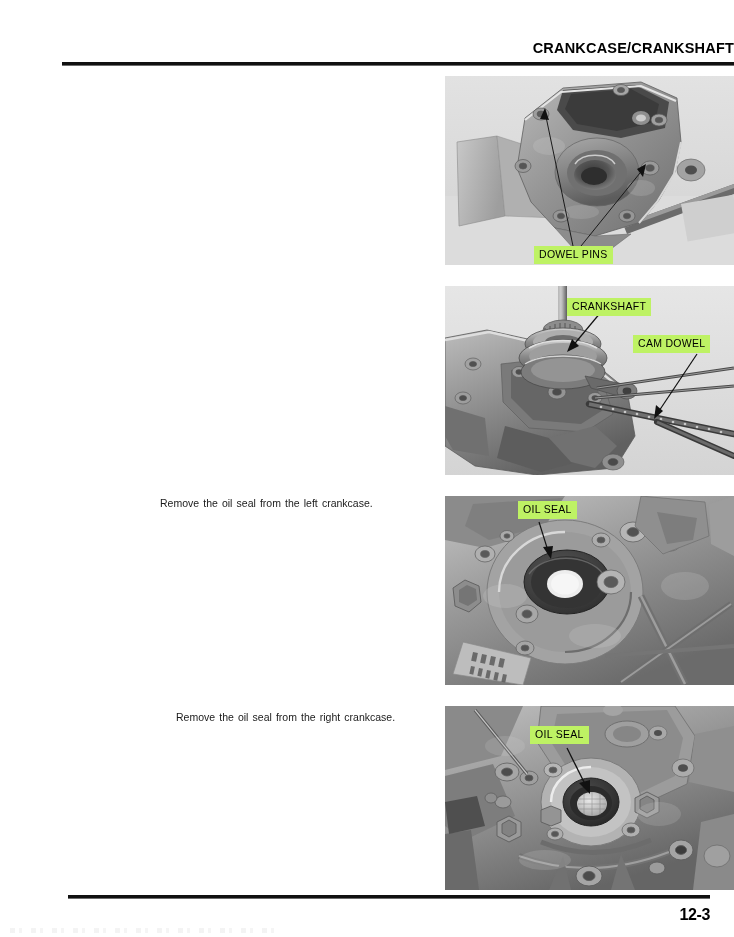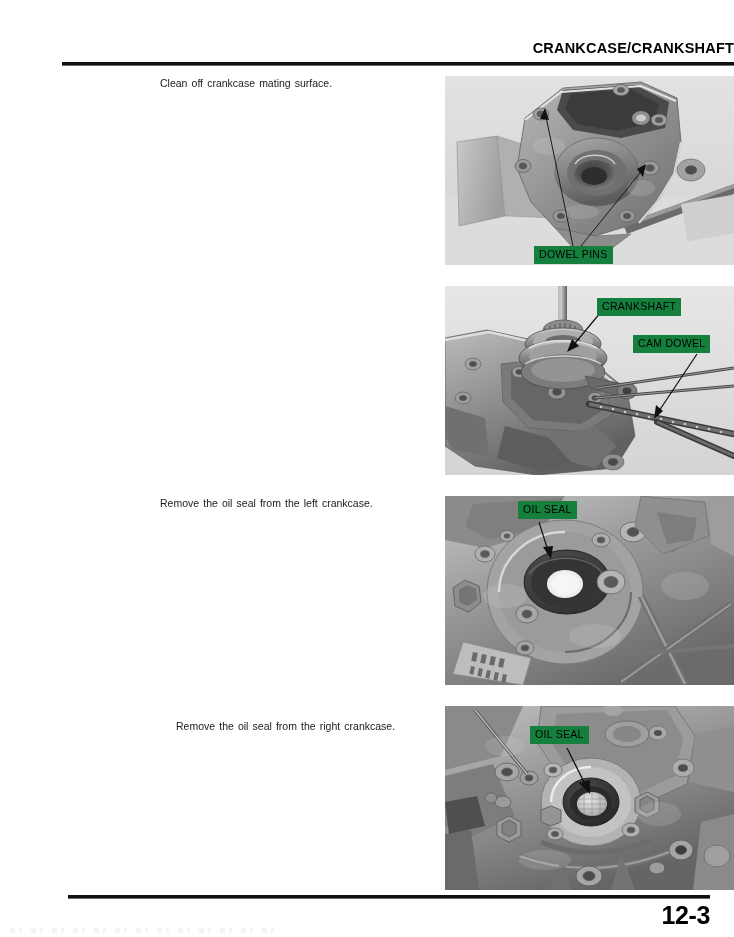--- a/index.html
+++ b/index.html
@@ -50,21 +50,21 @@
     top: 895px;
     width: 642px;
     height: 3px;
     background: #111111;
     border-bottom: 1px solid #6d6d6d;
   }
   .page-number {
     position: absolute;
     right: 24px;
     top: 901px;
-    font-size: 25px;
+    font-size: 16px;
     font-weight: bold;
     letter-spacing: -0.4px;
     line-height: 28px;
   }
   .footer-sliver {
     position: absolute;
     left: 10px;
     top: 928px;
     width: 270px;
     height: 5px;
@@ -100,21 +100,21 @@
     left: 445px;
     width: 289px;
     overflow: hidden;
     background: #d9d9d9;
   }
   .photo svg { display: block; }
 
   
   .callout {
     position: absolute;
-    background: #15803d;
+    background: #bef264;
     color: #000000;
     font-size: 10.5px;
     line-height: 13px;
     font-weight: normal;
     letter-spacing: 0.3px;
     padding: 2px 5px 3px 5px;
     white-space: nowrap;
     z-index: 6;
   }
 </style>
@@ -122,21 +122,20 @@
 <body>
 
 <div class="page-header">
   <div class="header-title">CRANKCASE/CRANKSHAFT</div>
   <div class="header-rule"></div>
 </div>
 
 <div class="step" style="top:76px;">
 
   <div class="step-text" style="top:0px;">
-    <div>Clean off crankcase mating surface.</div>
   </div>
 
   <div class="photo" style="top:0px;height:189px;">
     <svg width="289" height="189" viewBox="0 0 289 189">
       <defs>
         <linearGradient id="bg1" x1="0" y1="0" x2="0" y2="1">
           <stop offset="0%" stop-color="#e2e2e2"></stop>
           <stop offset="100%" stop-color="#d2d2d2"></stop>
         </linearGradient>
         <linearGradient id="metalA" x1="0" y1="0" x2="1" y2="1">
@@ -347,21 +346,21 @@
         <line x1="166" y1="14" x2="126" y2="62" stroke="#111111" stroke-width="1.2"></line>
         <polygon points="122,66 127,53 134,60" fill="#111111"></polygon>
       </g>
       <g>
         <line x1="252" y1="68" x2="212" y2="128" stroke="#111111" stroke-width="1.2"></line>
         <polygon points="209,133 211,119 218,125" fill="#111111"></polygon>
       </g>
     </svg>
   </div>
 
-  <div class="callout" style="left:597px; top:12px;">CRANKSHAFT</div>
+  <div class="callout" style="left:567px; top:12px;">CRANKSHAFT</div>
 
   <div class="callout" style="left:633px; top:49px;">CAM DOWEL</div>
 </div>
 
 <div class="step" style="top:496px;">
 
   <div class="step-text" style="top:0px;">
     <div>Remove the oil seal from the left crankcase.</div>
   </div>
 
@@ -460,21 +459,21 @@
         <polygon points="106,63 98,51 108,50" fill="#111111"></polygon>
       </g>
     </svg>
   </div>
 
   <div class="callout" style="left:518px; top:5px;">OIL SEAL</div>
 </div>
 
 <div class="step" style="top:706px;">
 
-  <div class="step-text" style="top:13px;padding-left:16px;">
+  <div class="step-text" style="top:4px;padding-left:16px;">
     <div>Remove the oil seal from the right crankcase.</div>
   </div>
 
   <div class="photo" style="top:0px;height:184px;">
     <svg width="289" height="184" viewBox="0 0 289 184">
       <defs>
         <linearGradient id="caseR" x1="0" y1="0" x2="0.5" y2="1">
           <stop offset="0%" stop-color="#c0c0c0"></stop>
           <stop offset="50%" stop-color="#949494"></stop>
           <stop offset="100%" stop-color="#656565"></stop>

